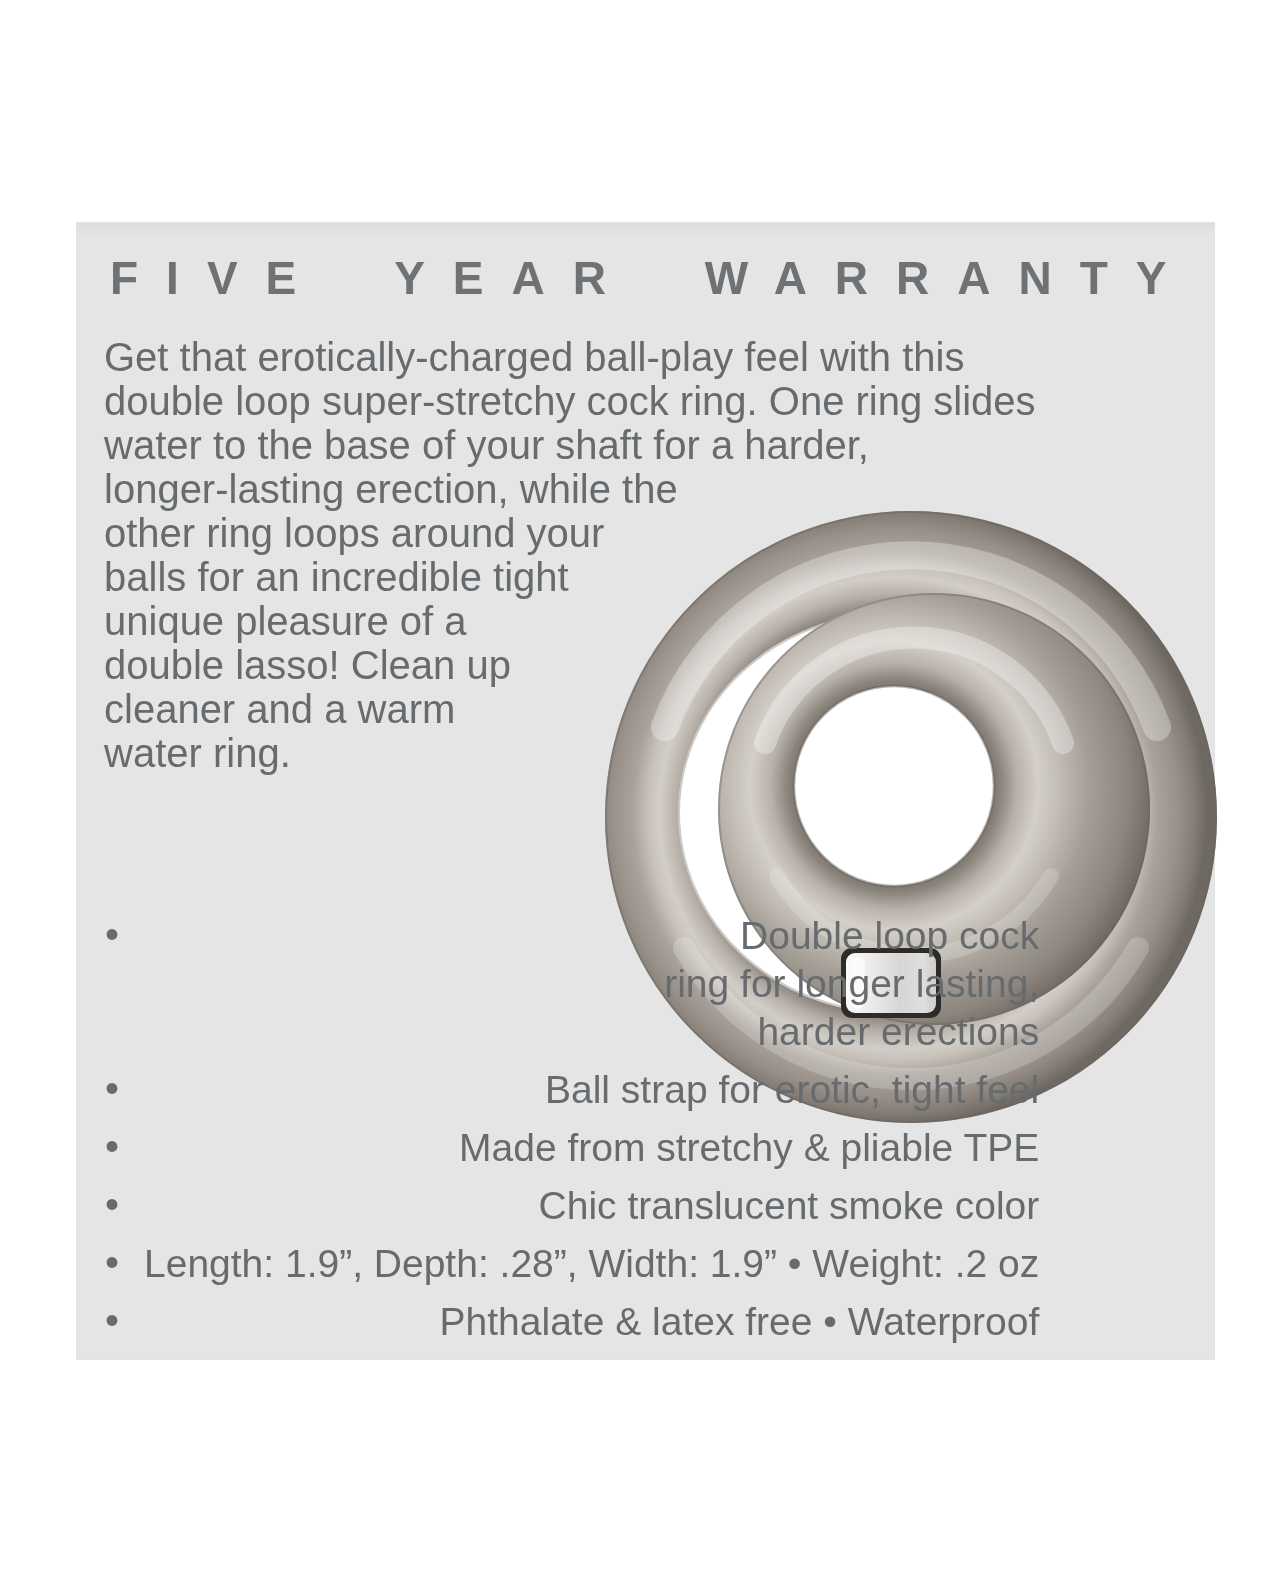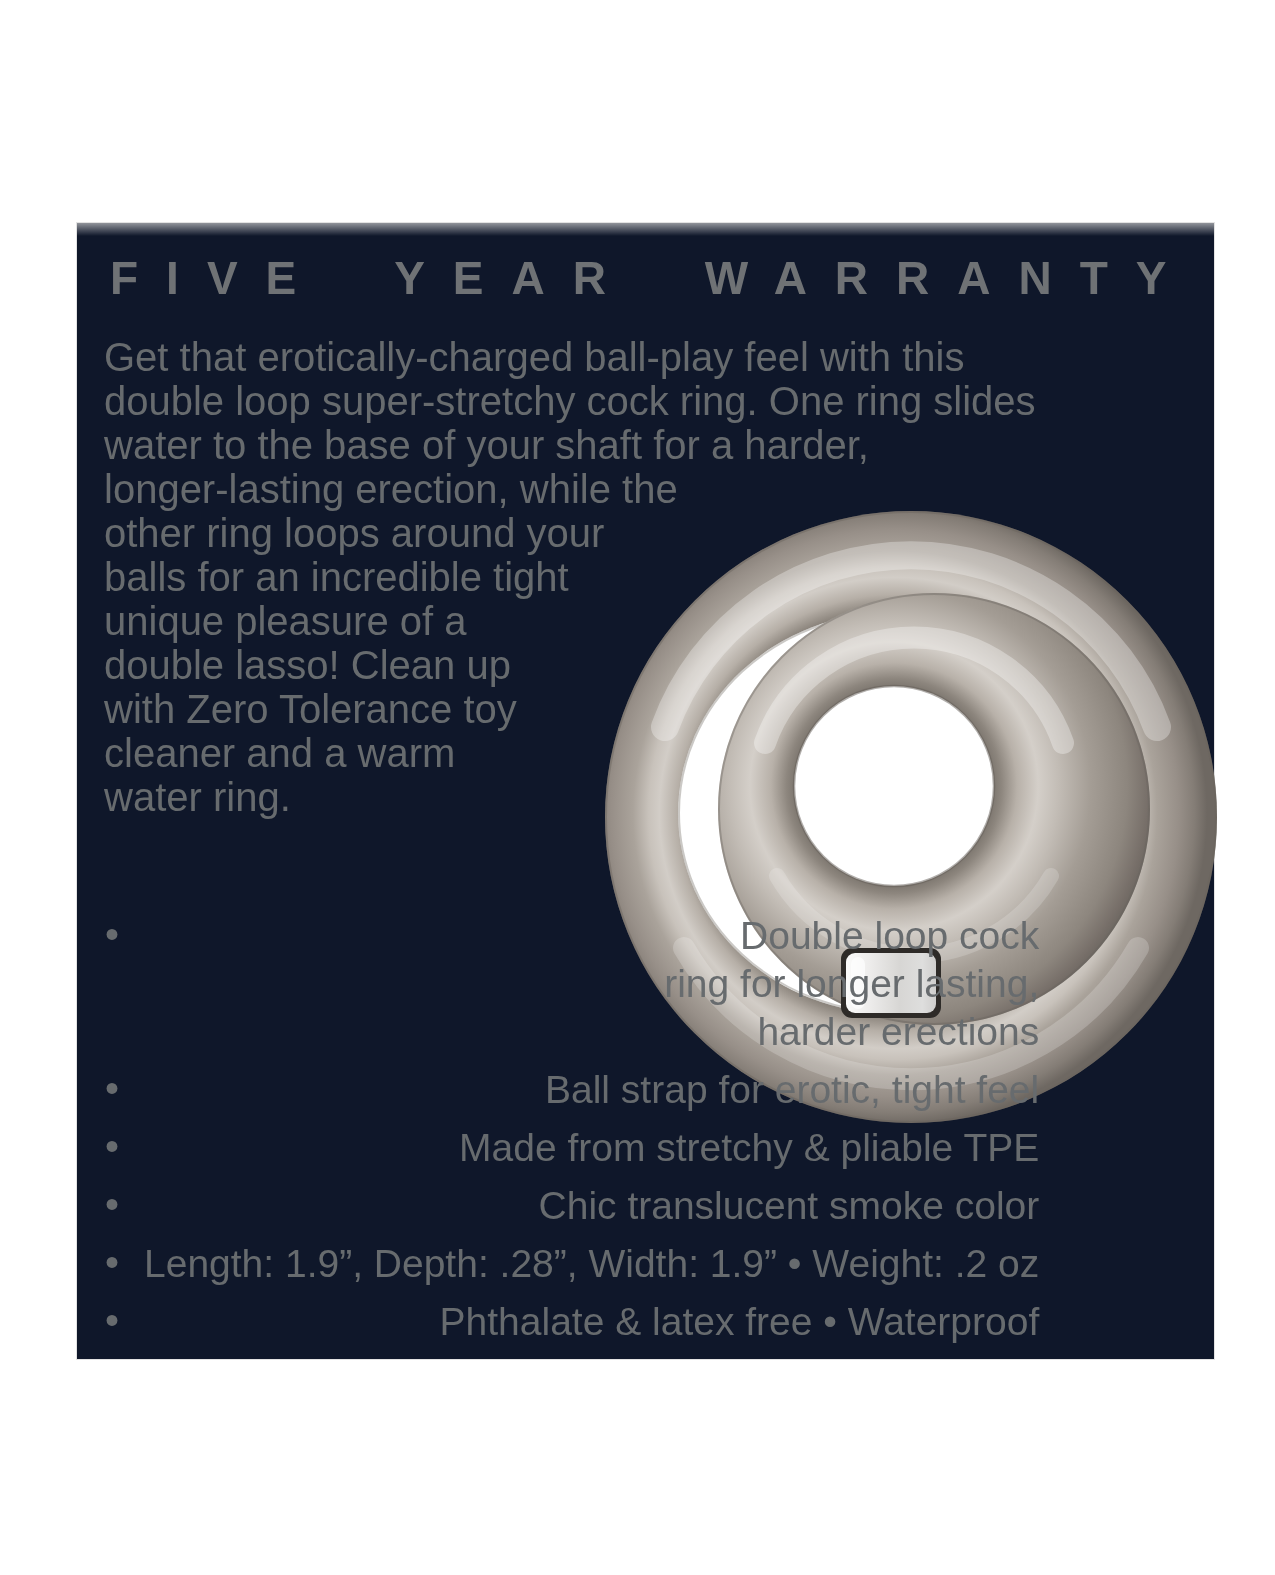--- a/index.html
+++ b/index.html
@@ -3,21 +3,21 @@
 <meta charset="utf-8">
 <style>
   html,body{margin:0;padding:0;}
   body{
     width:1275px;height:1575px;background:#ffffff;position:relative;
     font-family:"Liberation Sans","DejaVu Sans",sans-serif;
     -webkit-font-smoothing:antialiased;
   }
   .card{
     position:absolute;left:76px;top:222px;width:1139px;height:1138px;
-    background:#0f172a;border:1px solid #e3e3e3;box-sizing:border-box;
+    background:#e5e5e5;border:1px solid #e3e3e3;box-sizing:border-box;
   }
   .card .top-shade{
     position:absolute;left:0;right:0;top:0;height:13px;
     background:linear-gradient(#d7d7d7,rgba(255,255,255,0));opacity:.65;
     pointer-events:none;
   }
   .headline{
     position:absolute;left:33px;top:30px;margin:0;
     font-size:46px;font-weight:bold;line-height:50px;
     color:#6f7275;letter-spacing:28px;word-spacing:30px;white-space:nowrap;
@@ -50,21 +50,20 @@
 
   <div class="desc">
     <div class="dline">Get that erotically-charged ball-play feel with this</div>
     <div class="dline">double loop super-stretchy cock ring. One ring slides</div>
     <div class="dline">water to the base of your shaft for a harder,</div>
     <div class="dline">longer-lasting erection, while the</div>
     <div class="dline">other ring loops around your</div>
     <div class="dline">balls for an incredible tight</div>
     <div class="dline">unique pleasure of a</div>
     <div class="dline">double lasso! Clean up</div>
-    <div class="dline">with Zero Tolerance toy</div>
     <div class="dline">cleaner and a warm</div>
     <div class="dline">water ring.</div>
   </div>
 
   <svg class="photo" viewBox="0 0 618 620" xmlns="http://www.w3.org/2000/svg" aria-hidden="true">
     <defs>
       <radialGradient id="gO" gradientUnits="userSpaceOnUse" cx="294" cy="307" r="312">
         <stop offset="0.60" stop-color="#736d66"></stop>
         <stop offset="0.655" stop-color="#8d867e"></stop>
         <stop offset="0.70" stop-color="#b6afa7"></stop>

